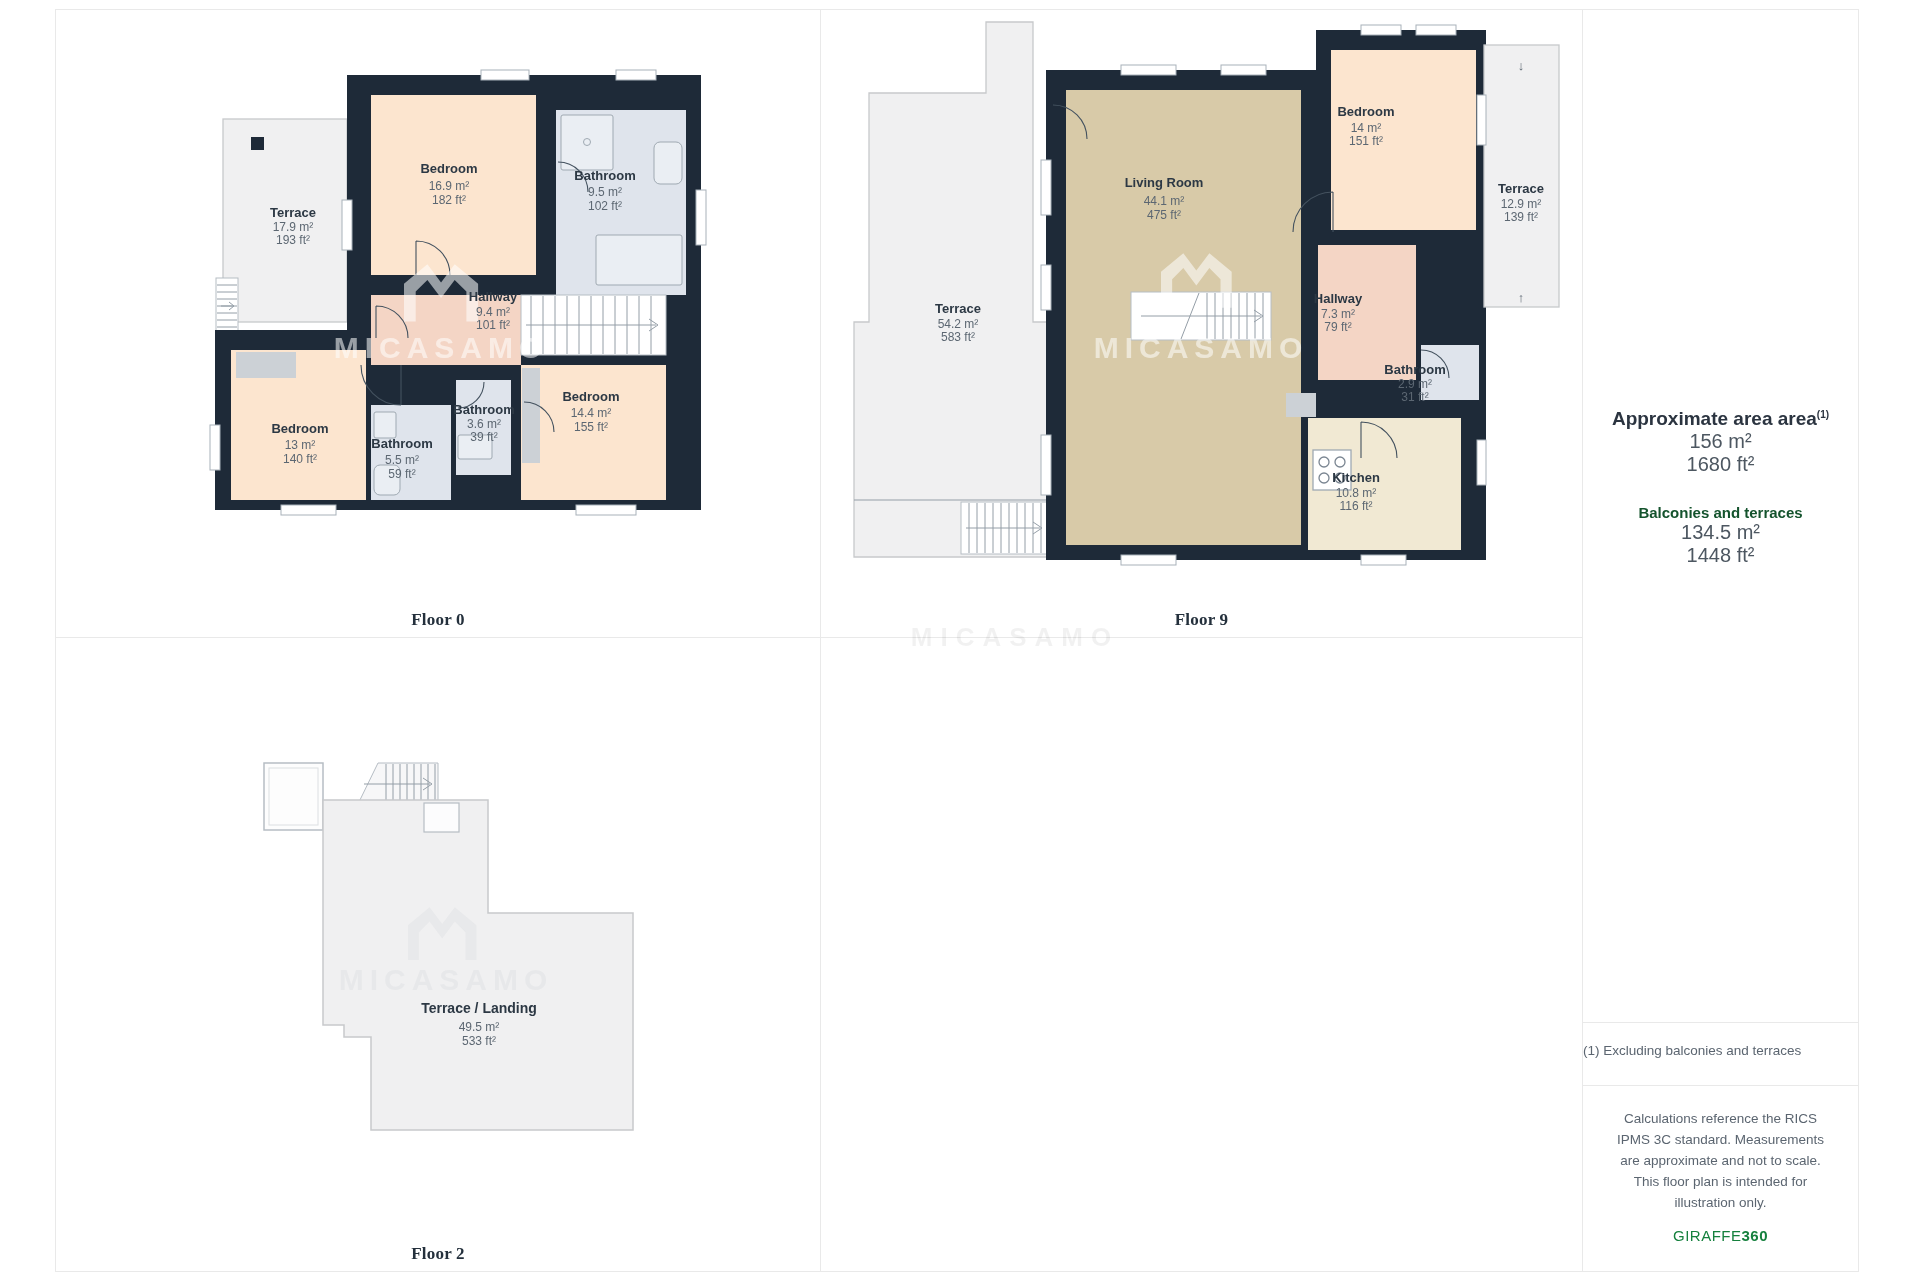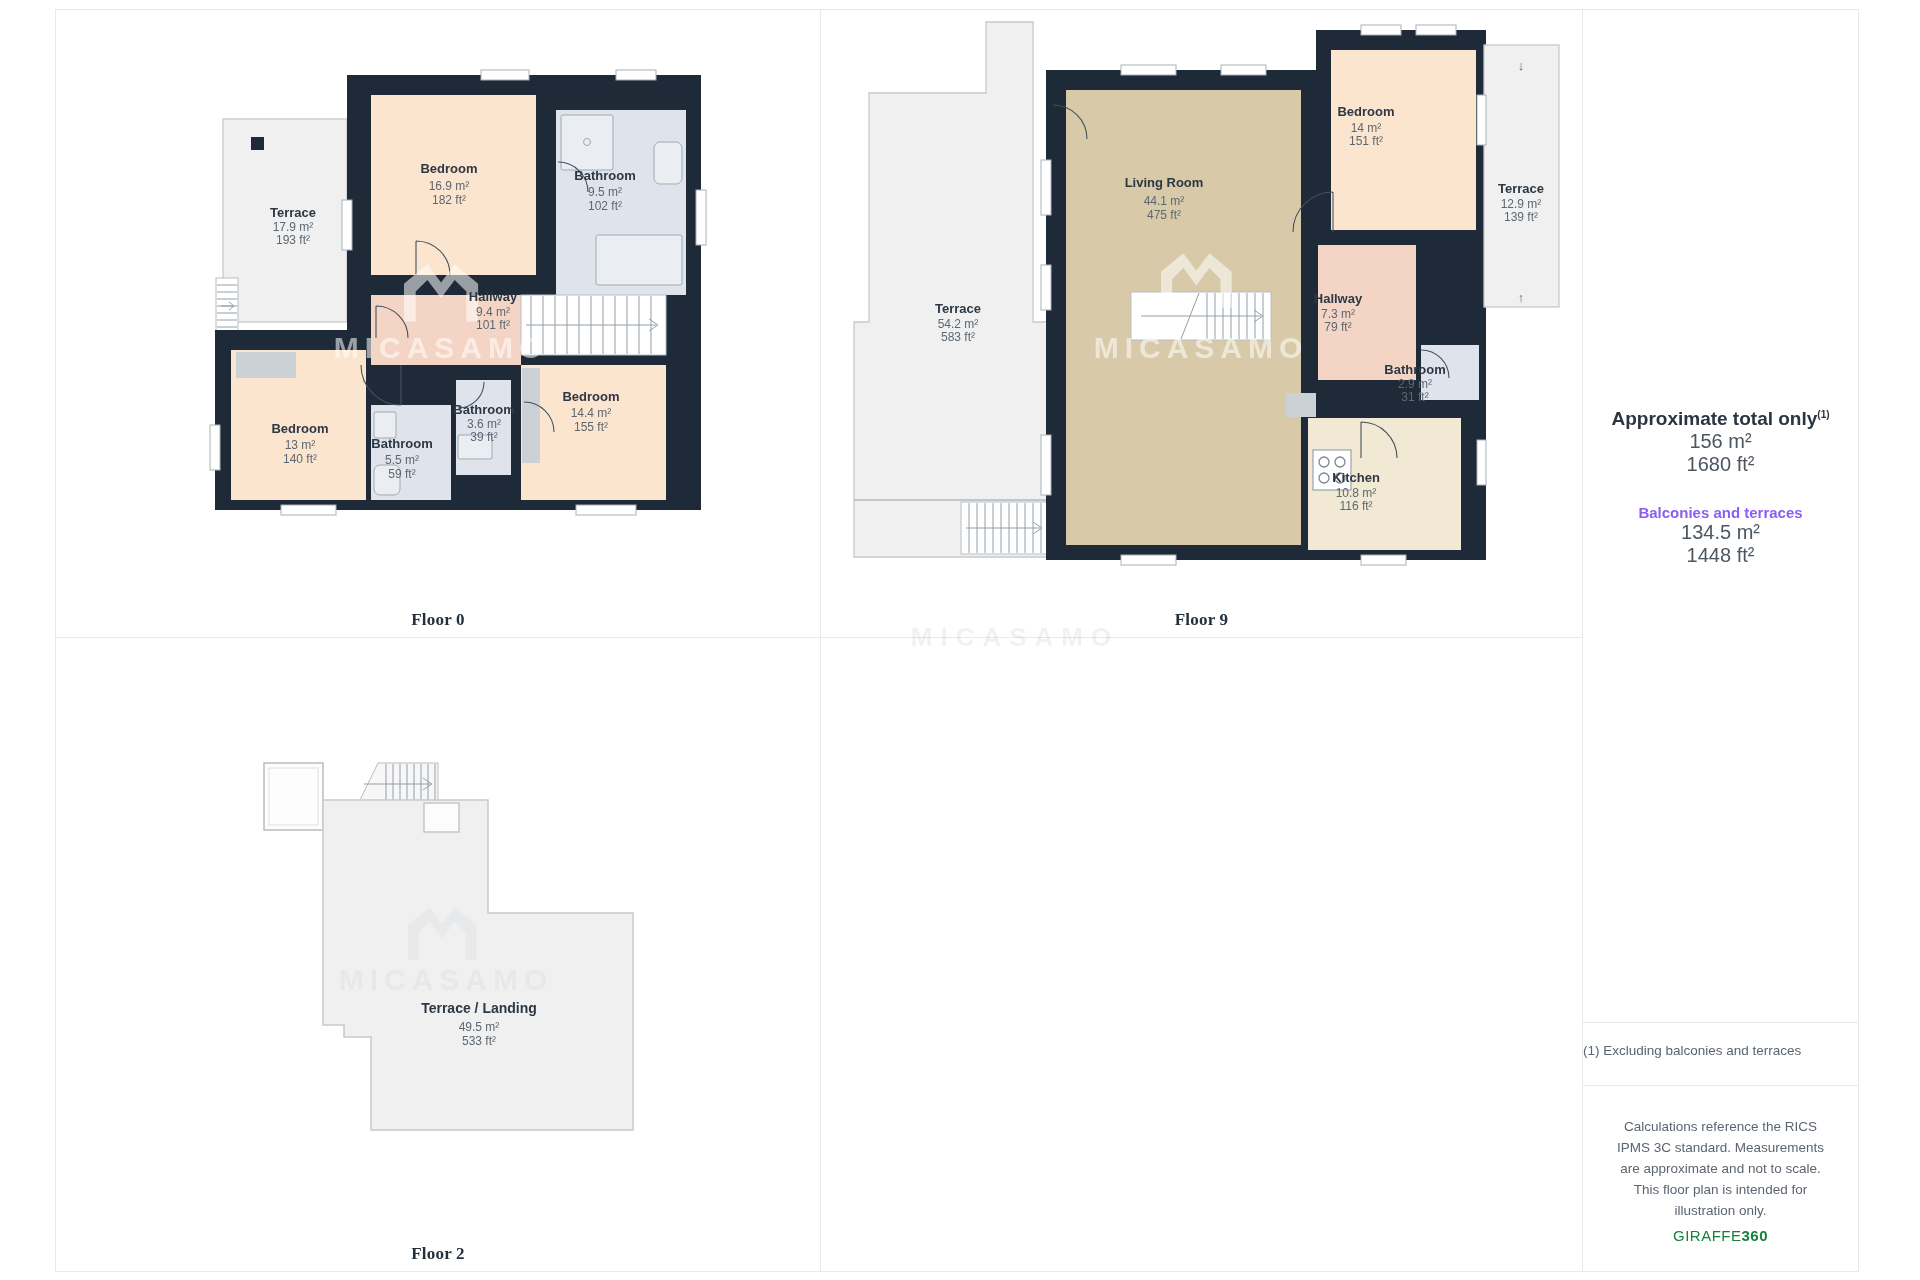--- a/index.html
+++ b/index.html
@@ -22,21 +22,21 @@
   .stair-line{stroke:#949ea7;stroke-width:1;fill:none;}
   .stair-box{fill:#ffffff;stroke:#b6bdc4;stroke-width:1;}
   .stair-box2{fill:#f7f7f8;stroke:#b6bdc4;stroke-width:1;}
   .door{stroke:#44525f;stroke-width:1.1;fill:none;}
   .win{fill:#ffffff;stroke:#a8b1b9;stroke-width:1;}
   .fix{fill:#eaeef3;stroke:#9fa9b2;stroke-width:1;}
   .sb-block{position:absolute;width:100%;text-align:center;}
   .sb-title{font-size:19px;font-weight:700;color:#2b3440;}
   .sb-title sup{font-size:10px;font-weight:700;}
   .sb-val{font-size:20px;color:#4d5761;margin-top:0;}
-  .sb-sub{font-size:15px;font-weight:700;color:#8b5cf6;margin-top:28px;}
+  .sb-sub{font-size:15px;font-weight:700;color:#14532d;margin-top:28px;}
   .sb-note{position:absolute;width:100%;font-size:13.5px;color:#5b6570;}
   .sb-disclaimer{position:absolute;left:0;width:100%;box-sizing:border-box;padding:0 25px;
                  text-align:center;font-size:13.5px;line-height:21px;color:#5b6570;}
   .sb-brand{position:absolute;width:100%;text-align:center;font-size:15px;color:#15803d;letter-spacing:.5px;}
   .sb-brand b{font-weight:700;}
   .faint-wm{position:absolute;left:845px;top:622px;width:340px;text-align:center;
             font-size:26px;font-weight:700;letter-spacing:8px;color:#000;opacity:.05;}
 </style>
 </head>
 <body>
@@ -272,30 +272,30 @@
       <text class="rn2" x="423" y="375">Terrace / Landing</text>
       <text class="ra" x="423" y="393">49.5 m²</text>
       <text class="ra" x="423" y="407">533 ft²</text>
     </svg>
     <div class="floor-label" style="top:606px;">Floor 2</div>
   </div>
 
   <div class="cell" style="left:1583px;top:10px;width:275px;height:1261px;">
 
     <div class="sb-block" style="top:398px;">
-      <div class="sb-title"><span>Approximate total only</span><sup>(1)</sup></div>
+      <div class="sb-title"><span>Approximate area area</span><sup>(1)</sup></div>
       <div class="sb-val">156 m²</div>
       <div class="sb-val">1680 ft²</div>
       <div class="sb-sub">Balconies and terraces</div>
       <div class="sb-val">134.5 m²</div>
       <div class="sb-val">1448 ft²</div>
     </div>
 
     <div class="gridline" style="left:0;top:1012px;width:275px;height:1px;"></div>
     <div class="sb-note" style="top:1033px;">(1) Excluding balconies and terraces</div>
     <div class="gridline" style="left:0;top:1075px;width:275px;height:1px;"></div>
 
-    <div class="sb-disclaimer" style="top:1098px;margin-top:8px;">Calculations reference the RICS IPMS 3C standard. Measurements are approximate and not to scale. This floor plan is intended for illustration only.</div>
+    <div class="sb-disclaimer" style="top:1098px;">Calculations reference the RICS IPMS 3C standard. Measurements are approximate and not to scale. This floor plan is intended for illustration only.</div>
 
     <div class="sb-brand" style="top:1217px;"><span>GIRAFFE</span><b>360</b></div>
   </div>
 
 </div>
 
 </body></html>

